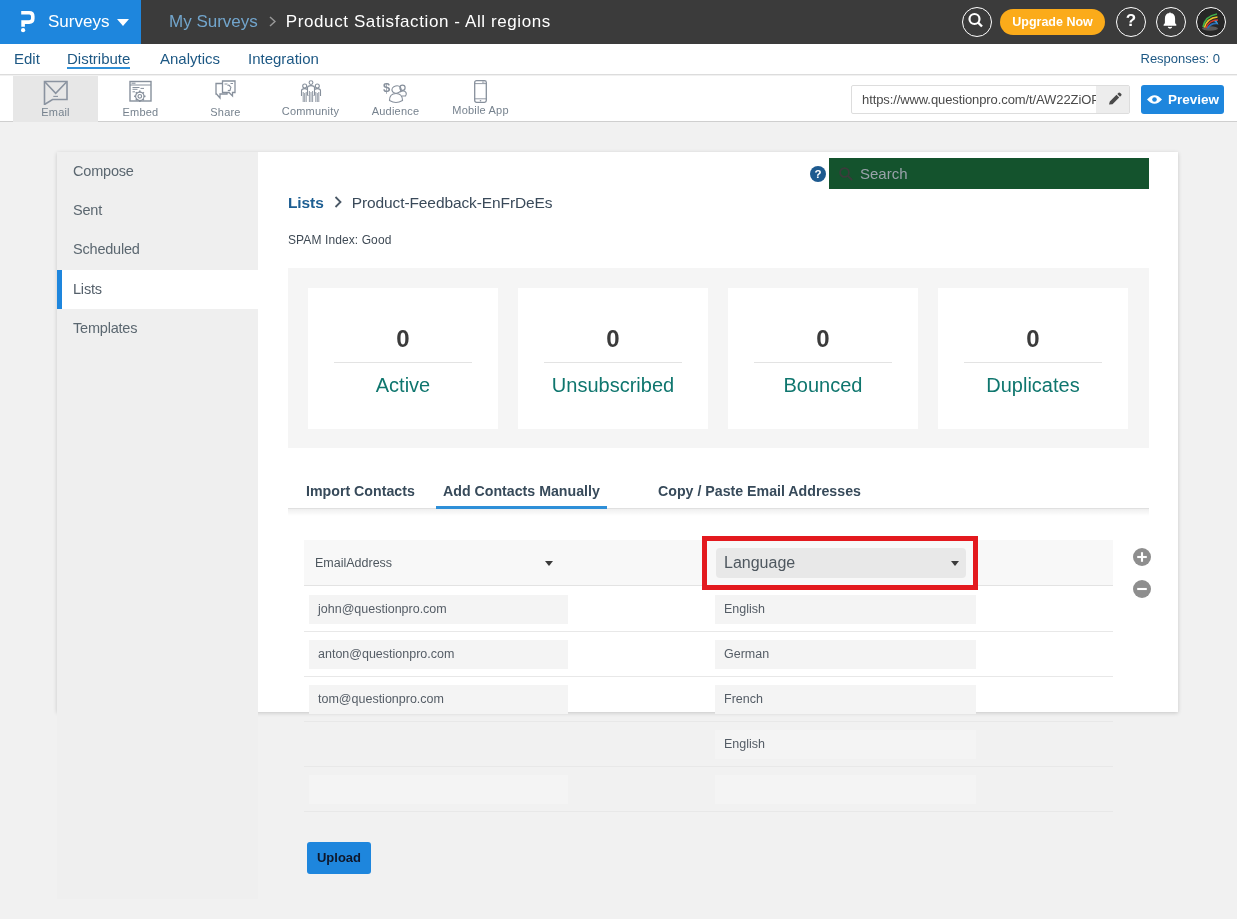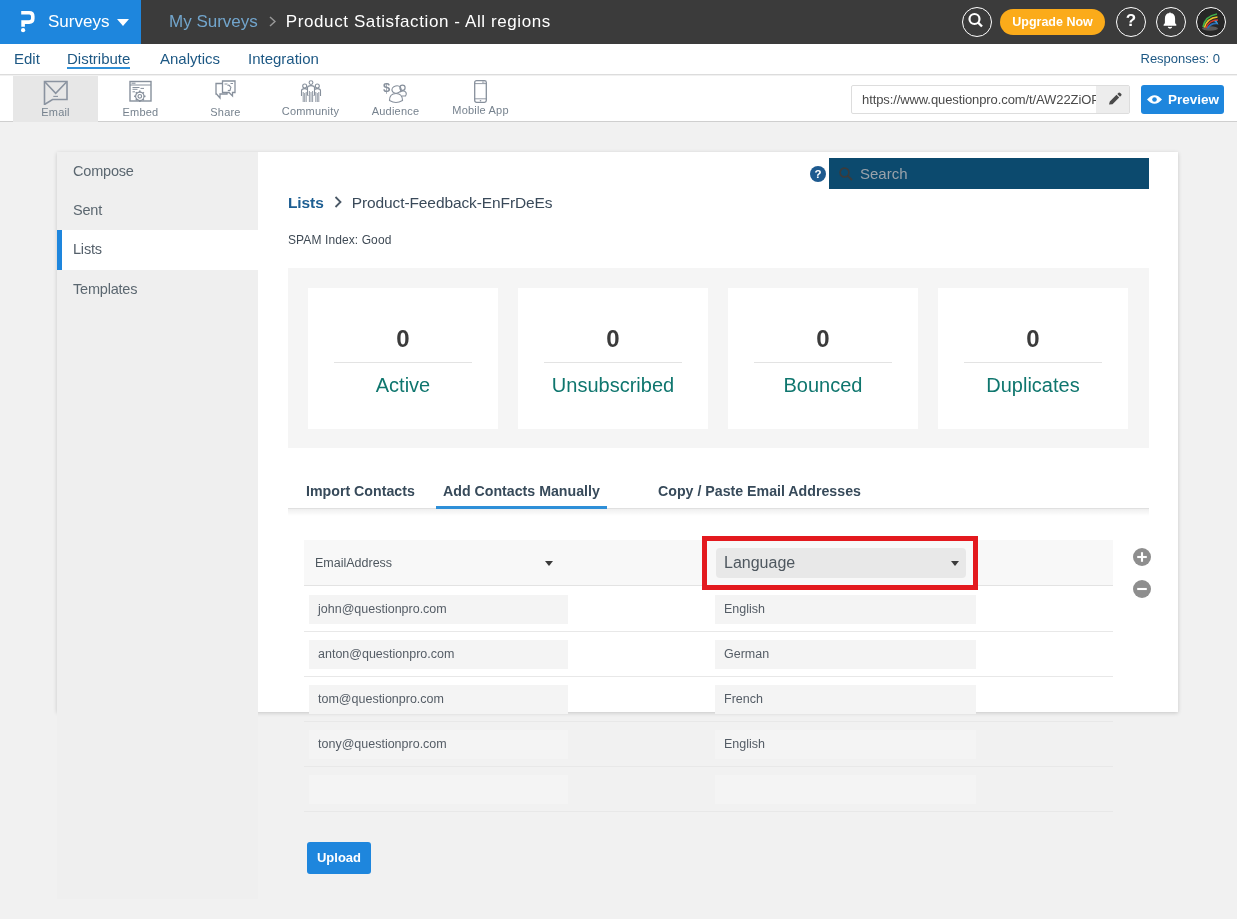--- a/index.html
+++ b/index.html
@@ -34,21 +34,21 @@
 #previewbtn { position:absolute; left:1141px; top:9px; width:83px; height:29px; background:#1e86dd; border-radius:3px; color:#fff; font-size:13.5px; font-weight:bold; text-align:center; line-height:29px; }
 
 
 #card { position:absolute; left:57px; top:152px; width:1121px; height:560px; background:#fff; box-shadow:0 1px 4px rgba(0,0,0,0.18); }
 #sidebar { position:absolute; left:0; top:0; width:201px; height:747px; background:#efefef; }
 .sitem { position:relative; height:39.2px; line-height:39.2px; padding-left:16px; font-size:14.5px; letter-spacing:-0.2px; color:#5b6770; }
 .sitem.active { background:#fff; color:#55606b; border-left:5px solid #1e86dd; padding-left:11px; margin-right:-1px; }
 
 
 #helpc { position:absolute; left:753px; top:14px; width:16px; height:16px; border-radius:50%; background:#1d5a8f; color:#fff; font-size:11.5px; font-weight:bold; text-align:center; line-height:16px; }
-#searchbox { position:absolute; left:772px; top:6px; width:320px; height:31px; background:#0c4a6e; }
+#searchbox { position:absolute; left:772px; top:6px; width:320px; height:31px; background:#14532d; }
 #searchbox .ph { position:absolute; left:31px; top:0; line-height:31px; font-size:15px; color:#9aa2aa; }
 #bcrumb { position:absolute; left:231px; top:42px; font-size:15.5px; letter-spacing:-0.1px; color:#3a4a5a; white-space:nowrap; }
 #bcrumb .l { color:#1d5e92; font-weight:bold; }
 #spam { position:absolute; left:231px; top:81px; font-size:12px; letter-spacing:0.1px; color:#3f4a55; }
 #stats { position:absolute; left:231px; top:116px; width:861px; height:180px; background:#f5f5f5; }
 .stat { position:absolute; top:20px; width:190px; height:141px; background:#fff; text-align:center; }
 .stat .num { font-size:24px; font-weight:bold; color:#3b3b3b; margin-top:37px; }
 .stat hr { border:none; border-top:1px solid #e3e3e3; margin:9px 26px 0 26px; }
 .stat .lab { font-size:20px; color:#0f766e; margin-top:11px; }
 
@@ -64,21 +64,21 @@
 .caret { position:absolute; width:0; height:0; border-left:4.5px solid transparent; border-right:4.5px solid transparent; border-top:5px solid #3b3b3b; }
 #langsel { position:absolute; left:659px; top:396px; width:250px; height:30px; background:#e8e8e8; border-radius:4px; }
 #langsel span { position:absolute; left:8px; top:0; line-height:30px; font-size:16px; color:#4e575f; }
 #redbox { position:absolute; left:645px; top:384px; width:276px; height:54px; border:5px solid #e3191e; }
 .frow { position:absolute; left:247px; width:809px; height:45px; border-bottom:1px solid #e8e8e8; }
 .inp { position:absolute; height:29px; background:#f4f4f4; font-size:12.5px; color:#555d66; line-height:29px; padding-left:9px; }
 .inp.e { left:252px; width:259px; }
 .inp.l { left:658px; width:261px; }
 .pm { position:absolute; left:1076px; width:18px; height:18px; border-radius:50%; background:#8e8e8e; }
 .pm svg { display:block; }
-#upload { position:absolute; left:250px; top:690px; width:64px; height:32px; background:#1e86dd; border-radius:3px; color:#ffffff; font-size:13px; font-weight:bold; text-align:center; line-height:32px; }
+#upload { position:absolute; left:250px; top:690px; width:64px; height:32px; background:#1e86dd; border-radius:3px; color:#0f172a; font-size:13px; font-weight:bold; text-align:center; line-height:32px; }
 </style>
 </head>
 <body>
 <div id="header">
   <div id="logoblk">
     <svg width="24" height="26" viewBox="0 0 24 26">
       <path d="M2.2 3.8 H10.2 Q13.8 3.8 13.8 7.2 V9.5 Q13.8 13.1 10.2 13.1 H4.1 V17.8" fill="none" stroke="#fff" stroke-width="3.6"></path>
       <circle cx="4.1" cy="21.2" r="2.1" fill="#fff"></circle>
     </svg>
   </div>
@@ -222,20 +222,21 @@
         <path d="M1 5.5 Q8.5 -3 16 5.5 Q8.5 14 1 5.5 Z" fill="#fff"></path>
         <circle cx="8.5" cy="5.5" r="2.3" fill="#1e86dd"></circle>
       </svg>Preview
   </div>
 </div>
 
 <div id="card">
   <div id="sidebar">
     <div class="sitem">Compose</div>
     <div class="sitem">Sent</div>
+    <div class="sitem">Scheduled</div>
     <div class="sitem active">Lists</div>
     <div class="sitem">Templates</div>
   </div>
 
   <div id="helpc">?</div>
   <div id="searchbox">
     <svg style="position:absolute;left:9px;top:8px;" width="16" height="16" viewBox="0 0 16 16">
         <circle cx="6.5" cy="6.5" r="4.4" fill="none" stroke="#3b3b3b" stroke-width="1.7"></circle>
         <line x1="9.8" y1="9.8" x2="14" y2="14" stroke="#3b3b3b" stroke-width="1.9"></line>
       </svg>
@@ -291,21 +292,20 @@
   <div class="frow" style="top:525px;"></div>
   <div class="frow" style="top:570px;"></div>
   <div class="frow" style="top:615px;"></div>
 
   <div class="inp e" style="top:443px;">john@questionpro.com</div>
   <div class="inp l" style="top:443px;">English</div>
   <div class="inp e" style="top:488px;">anton@questionpro.com</div>
   <div class="inp l" style="top:488px;">German</div>
   <div class="inp e" style="top:533px;">tom@questionpro.com</div>
   <div class="inp l" style="top:533px;">French</div>
-  <div class="inp e" style="top:578px;">tony@questionpro.com</div>
   <div class="inp l" style="top:578px;">English</div>
   <div class="inp e" style="top:623px;"></div>
   <div class="inp l" style="top:623px;"></div>
 
   <div class="pm" style="top:396px;">
       <svg width="18" height="18" viewBox="0 0 18 18">
         <line x1="9" y1="4.2" x2="9" y2="13.8" stroke="#fff" stroke-width="2.1"></line>
         <line x1="4.2" y1="9" x2="13.8" y2="9" stroke="#fff" stroke-width="2.1"></line>
       </svg>
     </div>

